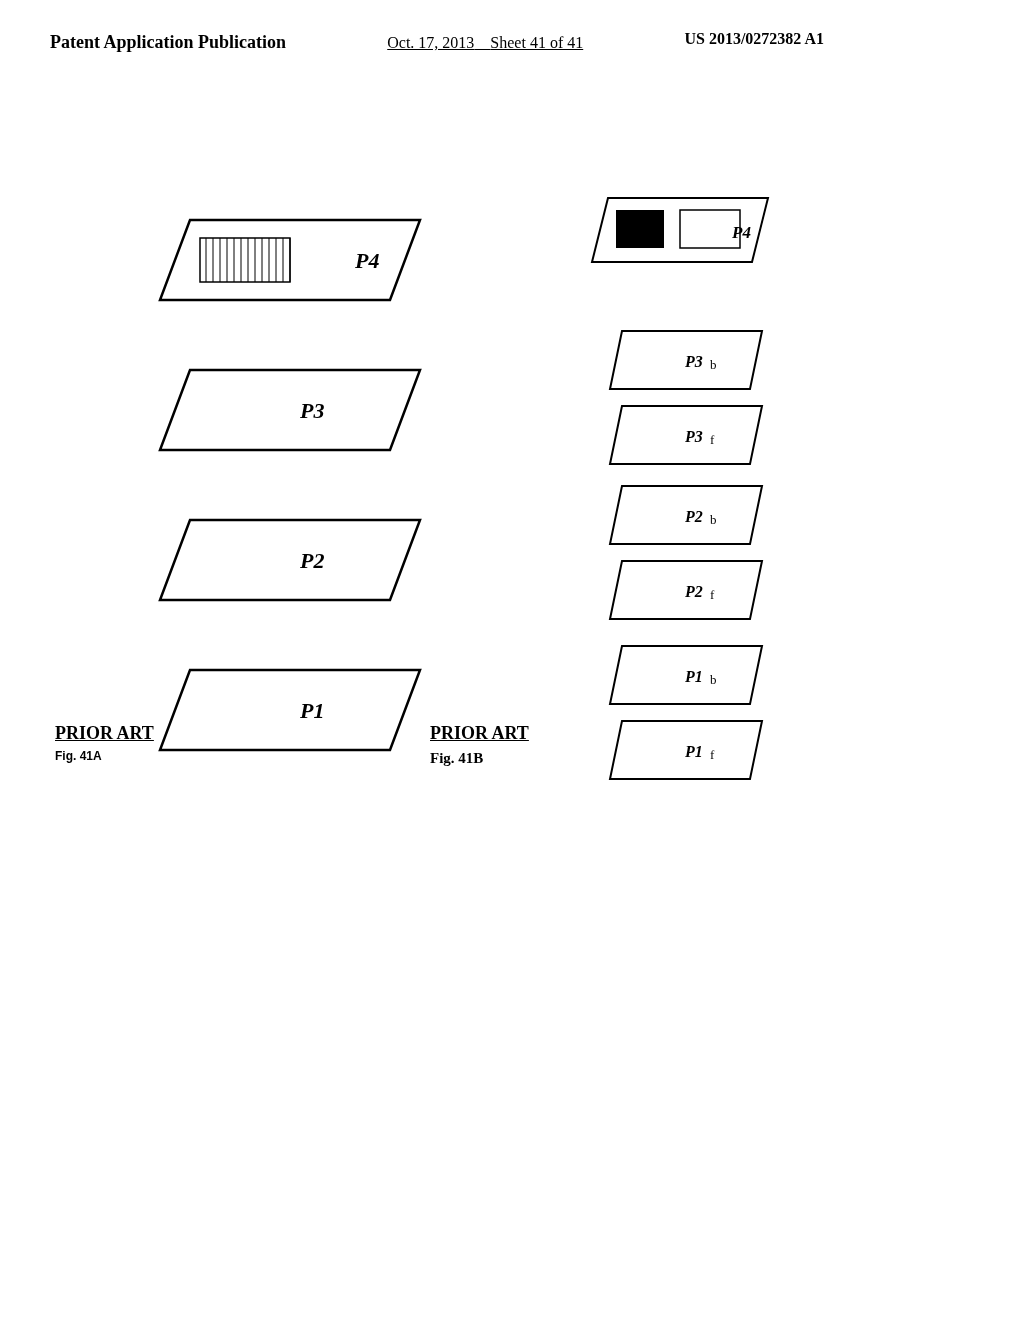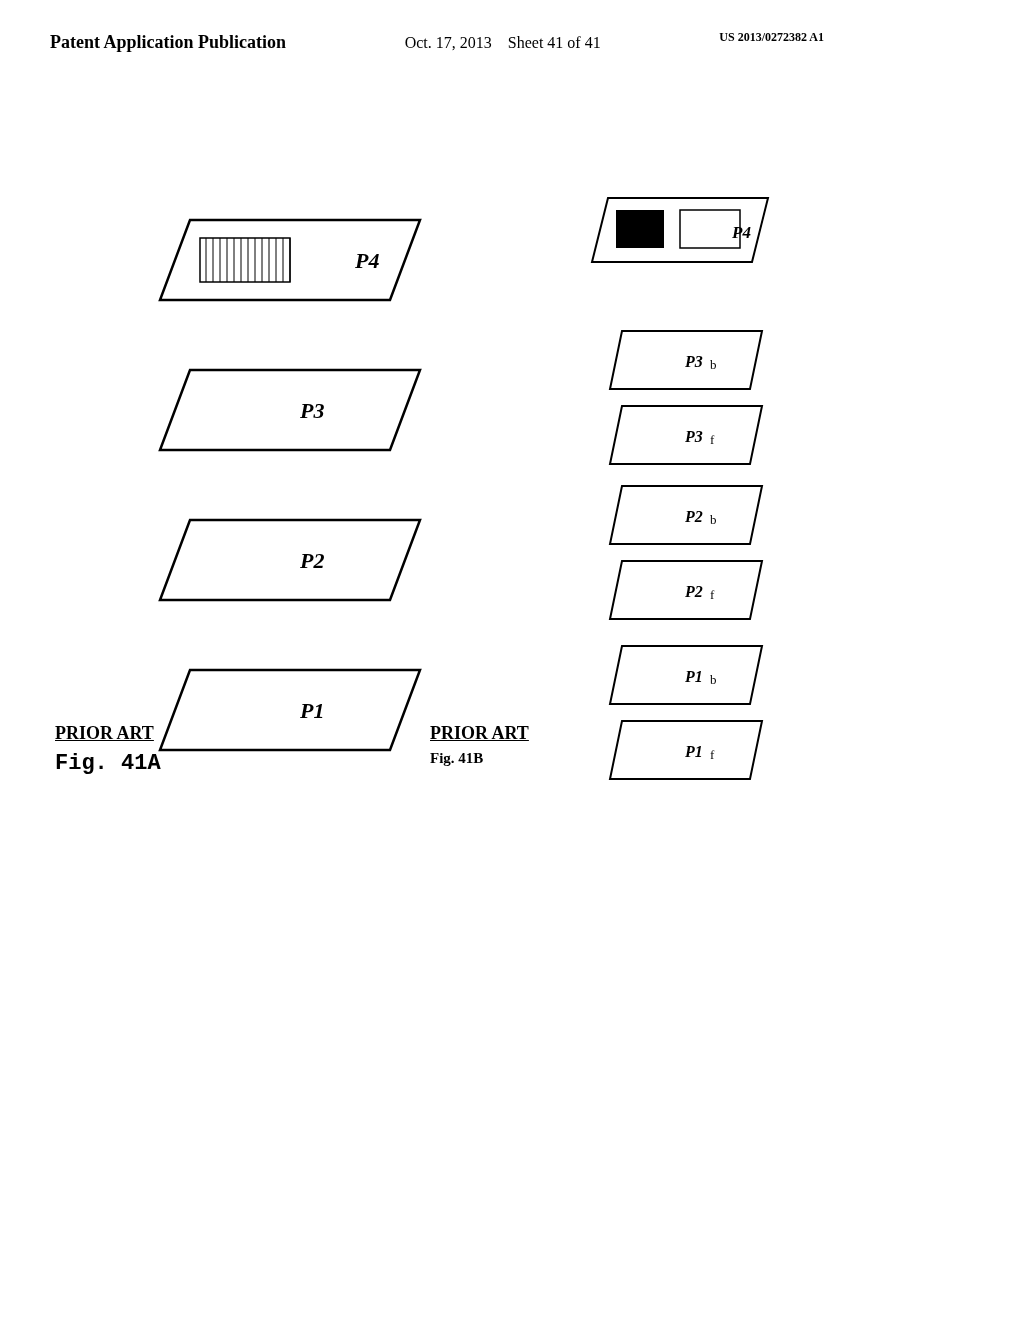--- a/index.html
+++ b/index.html
@@ -21,23 +21,24 @@
     }
     .header-left {
       font-size: 18px;
       font-weight: bold;
       line-height: 1.4;
     }
     .header-center {
       font-size: 16px;
       text-align: center;
       line-height: 1.6;
+      text-decoration: underline;
     }
     .header-right {
-      font-size: 12px;
+      font-size: 16px;
       font-weight: bold;
       text-align: right;
     }
 
     
     .page {
       width: 874px;
       height: 1320px;
       position: relative;
       background: white;
@@ -161,21 +162,21 @@
         <polygon points="22,6 162,6 150,64 10,64" fill="white" stroke="black" stroke-width="2"></polygon>
         <text x="85" y="42" font-size="16" font-style="italic" font-family="Times New Roman" font-weight="bold">P1</text>
         <text x="110" y="44" font-size="13" font-family="Times New Roman">f</text>
       </svg>
     </div>
 
     <div style="position: absolute; top: 590px; left: 55px;">
       <div style="font-size: 18px; font-weight: bold; font-family: 'Times New Roman', serif; line-height: 1.5; text-decoration: underline;">
         <span>PRIOR ART</span>
       </div>
-      <div style="font-size: 22px; font-weight: bold; font-family: Liberation Mono, monospace; line-height: 1.5;">
+      <div style="font-size: 12px; font-weight: bold; font-family: Liberation Sans, sans-serif; line-height: 1.5;">
         <span>Fig. 41A</span>
       </div>
     </div>
 
     <div style="position: absolute; top: 590px; left: 430px;">
       <div style="font-size: 18px; font-weight: bold; font-family: 'Times New Roman', serif; line-height: 1.5; text-decoration: underline;">
         <span>PRIOR ART</span>
       </div>
       <div style="font-size: 15px; font-weight: bold; font-family: 'Times New Roman', serif; line-height: 1.5;">
         <span>Fig. 41B</span>

